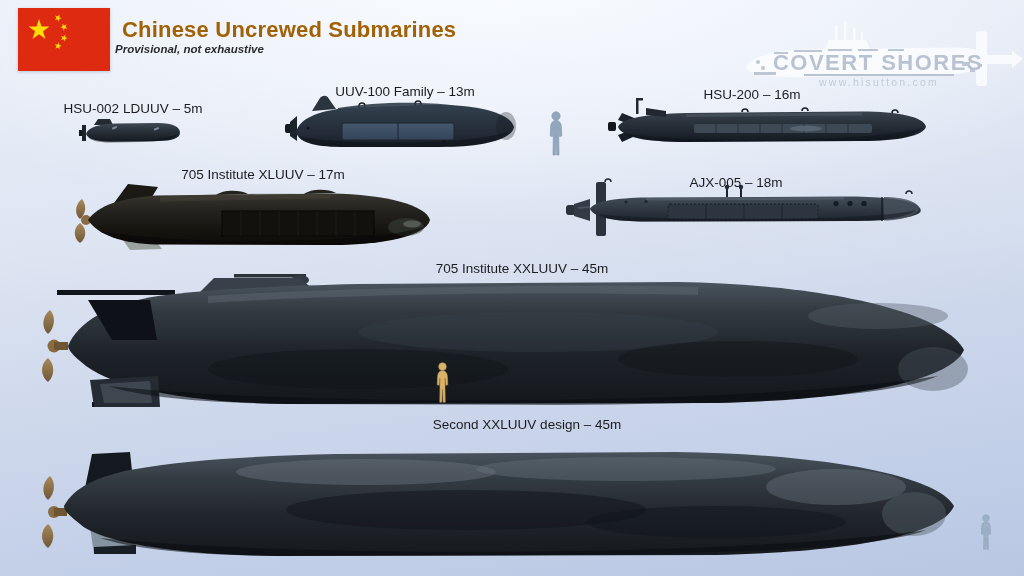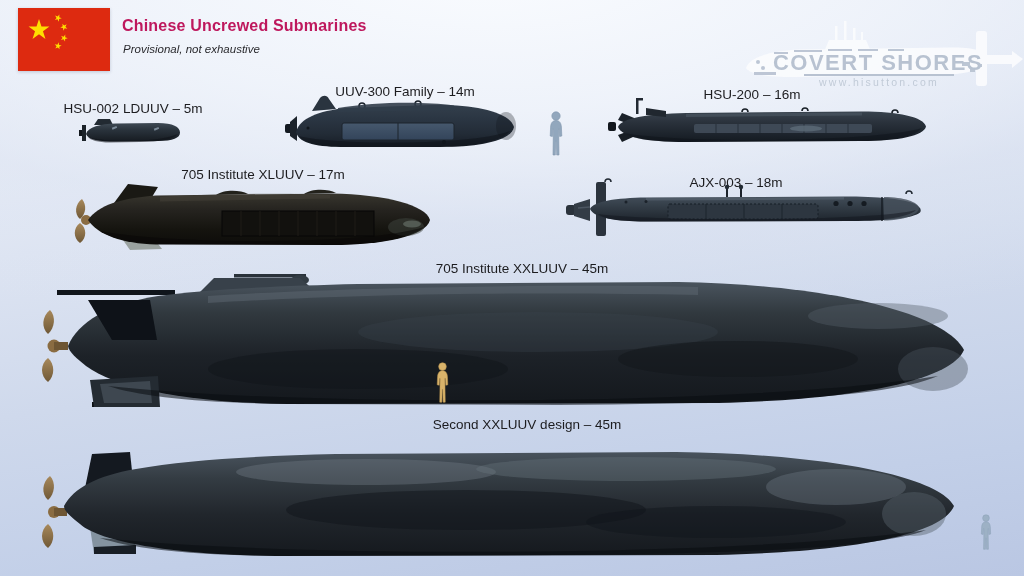--- a/index.html
+++ b/index.html
@@ -10,22 +10,22 @@
     background:
       radial-gradient(ellipse 130% 80% at 48% -5%, rgba(250,252,255,.95) 0%, rgba(240,244,251,.85) 30%, rgba(222,229,243,.4) 55%, rgba(200,211,233,0) 80%),
       linear-gradient(172deg, #eef2f9 0%, #e2e8f4 28%, #cfd9ec 58%, #c2cfe8 82%, #bac7e3 100%);
   }
   .abs { position:absolute; }
 
   
   .flag { left:18px; top:8px; width:92px; height:63px; background:#dd2a10; box-shadow:0 1px 3px rgba(60,70,110,.25); }
 
   
-  .title { left:122px; top:17px; font-size:16px; font-weight:600; color:#be185d; letter-spacing:.2px; }
-  .subtitle { left:123px; top:43px; font-size:11.5px; font-style:italic; font-weight:400; color:#2a2a2e; }
+  .title { left:122px; top:17px; font-size:22px; font-weight:600; color:#a16207; letter-spacing:.2px; }
+  .subtitle { left:115px; top:43px; font-size:11.5px; font-style:italic; font-weight:700; color:#2a2a2e; }
 
   
   .logo { left:738px; top:18px; width:286px; height:82px; opacity:.92; }
 
   
   .sub-label { position:absolute; font-size:13.5px; color:#1c1c1f; text-align:center; white-space:nowrap; transform:translateX(-50%); }
 
   svg { display:block; }
 </style>
 </head>
@@ -79,24 +79,24 @@
       <rect x="240" y="46" width="4" height="3"></rect>
       <rect x="16" y="54" width="22" height="3"></rect>
     </g>
     <text x="140" y="52" text-anchor="middle" font-family="Liberation Sans, sans-serif" font-size="22" font-weight="bold" letter-spacing="1.5" fill="#b4bfce">COVERT SHORES</text>
     <rect x="66" y="56" width="150" height="2" fill="#b4bfce"></rect>
     <text x="141" y="68" text-anchor="middle" font-family="Liberation Sans, sans-serif" font-size="10.5" letter-spacing="2.2" fill="#bec8d5">www.hisutton.com</text>
   </svg>
 </div>
 
 <div class="sub-label" style="left:133px; top:101px;">HSU-002 LDUUV – 5m</div>
-<div class="sub-label" style="left:405px; top:84px;">UUV-300 Family – 14m</div>
+<div class="sub-label" style="left:405px; top:84px;">UUV-100 Family – 13m</div>
 <div class="sub-label" style="left:752px; top:87px;">HSU-200 – 16m</div>
 <div class="sub-label" style="left:263px; top:167px;">705 Institute XLUUV – 17m</div>
-<div class="sub-label" style="left:736px; top:175px;">AJX-003 – 18m</div>
+<div class="sub-label" style="left:736px; top:175px;">AJX-005 – 18m</div>
 <div class="sub-label" style="left:522px; top:261px;text-align:center;">705 Institute XXLUUV – 45m</div>
 <div class="sub-label" style="left:514px; top:417px;margin-left:13px;">Second XXLUUV design – 45m</div>
 
 <div class="abs" style="left:78px; top:117px;">
   <svg width="106" height="32" viewBox="0 0 106 32">
     <defs>
       <linearGradient id="s1g" x1="0" y1="0" x2="0" y2="1">
         <stop offset="0" stop-color="#3f4a55"></stop>
           <stop offset=".4" stop-color="#29323b"></stop>
           <stop offset="1" stop-color="#161b21"></stop>

